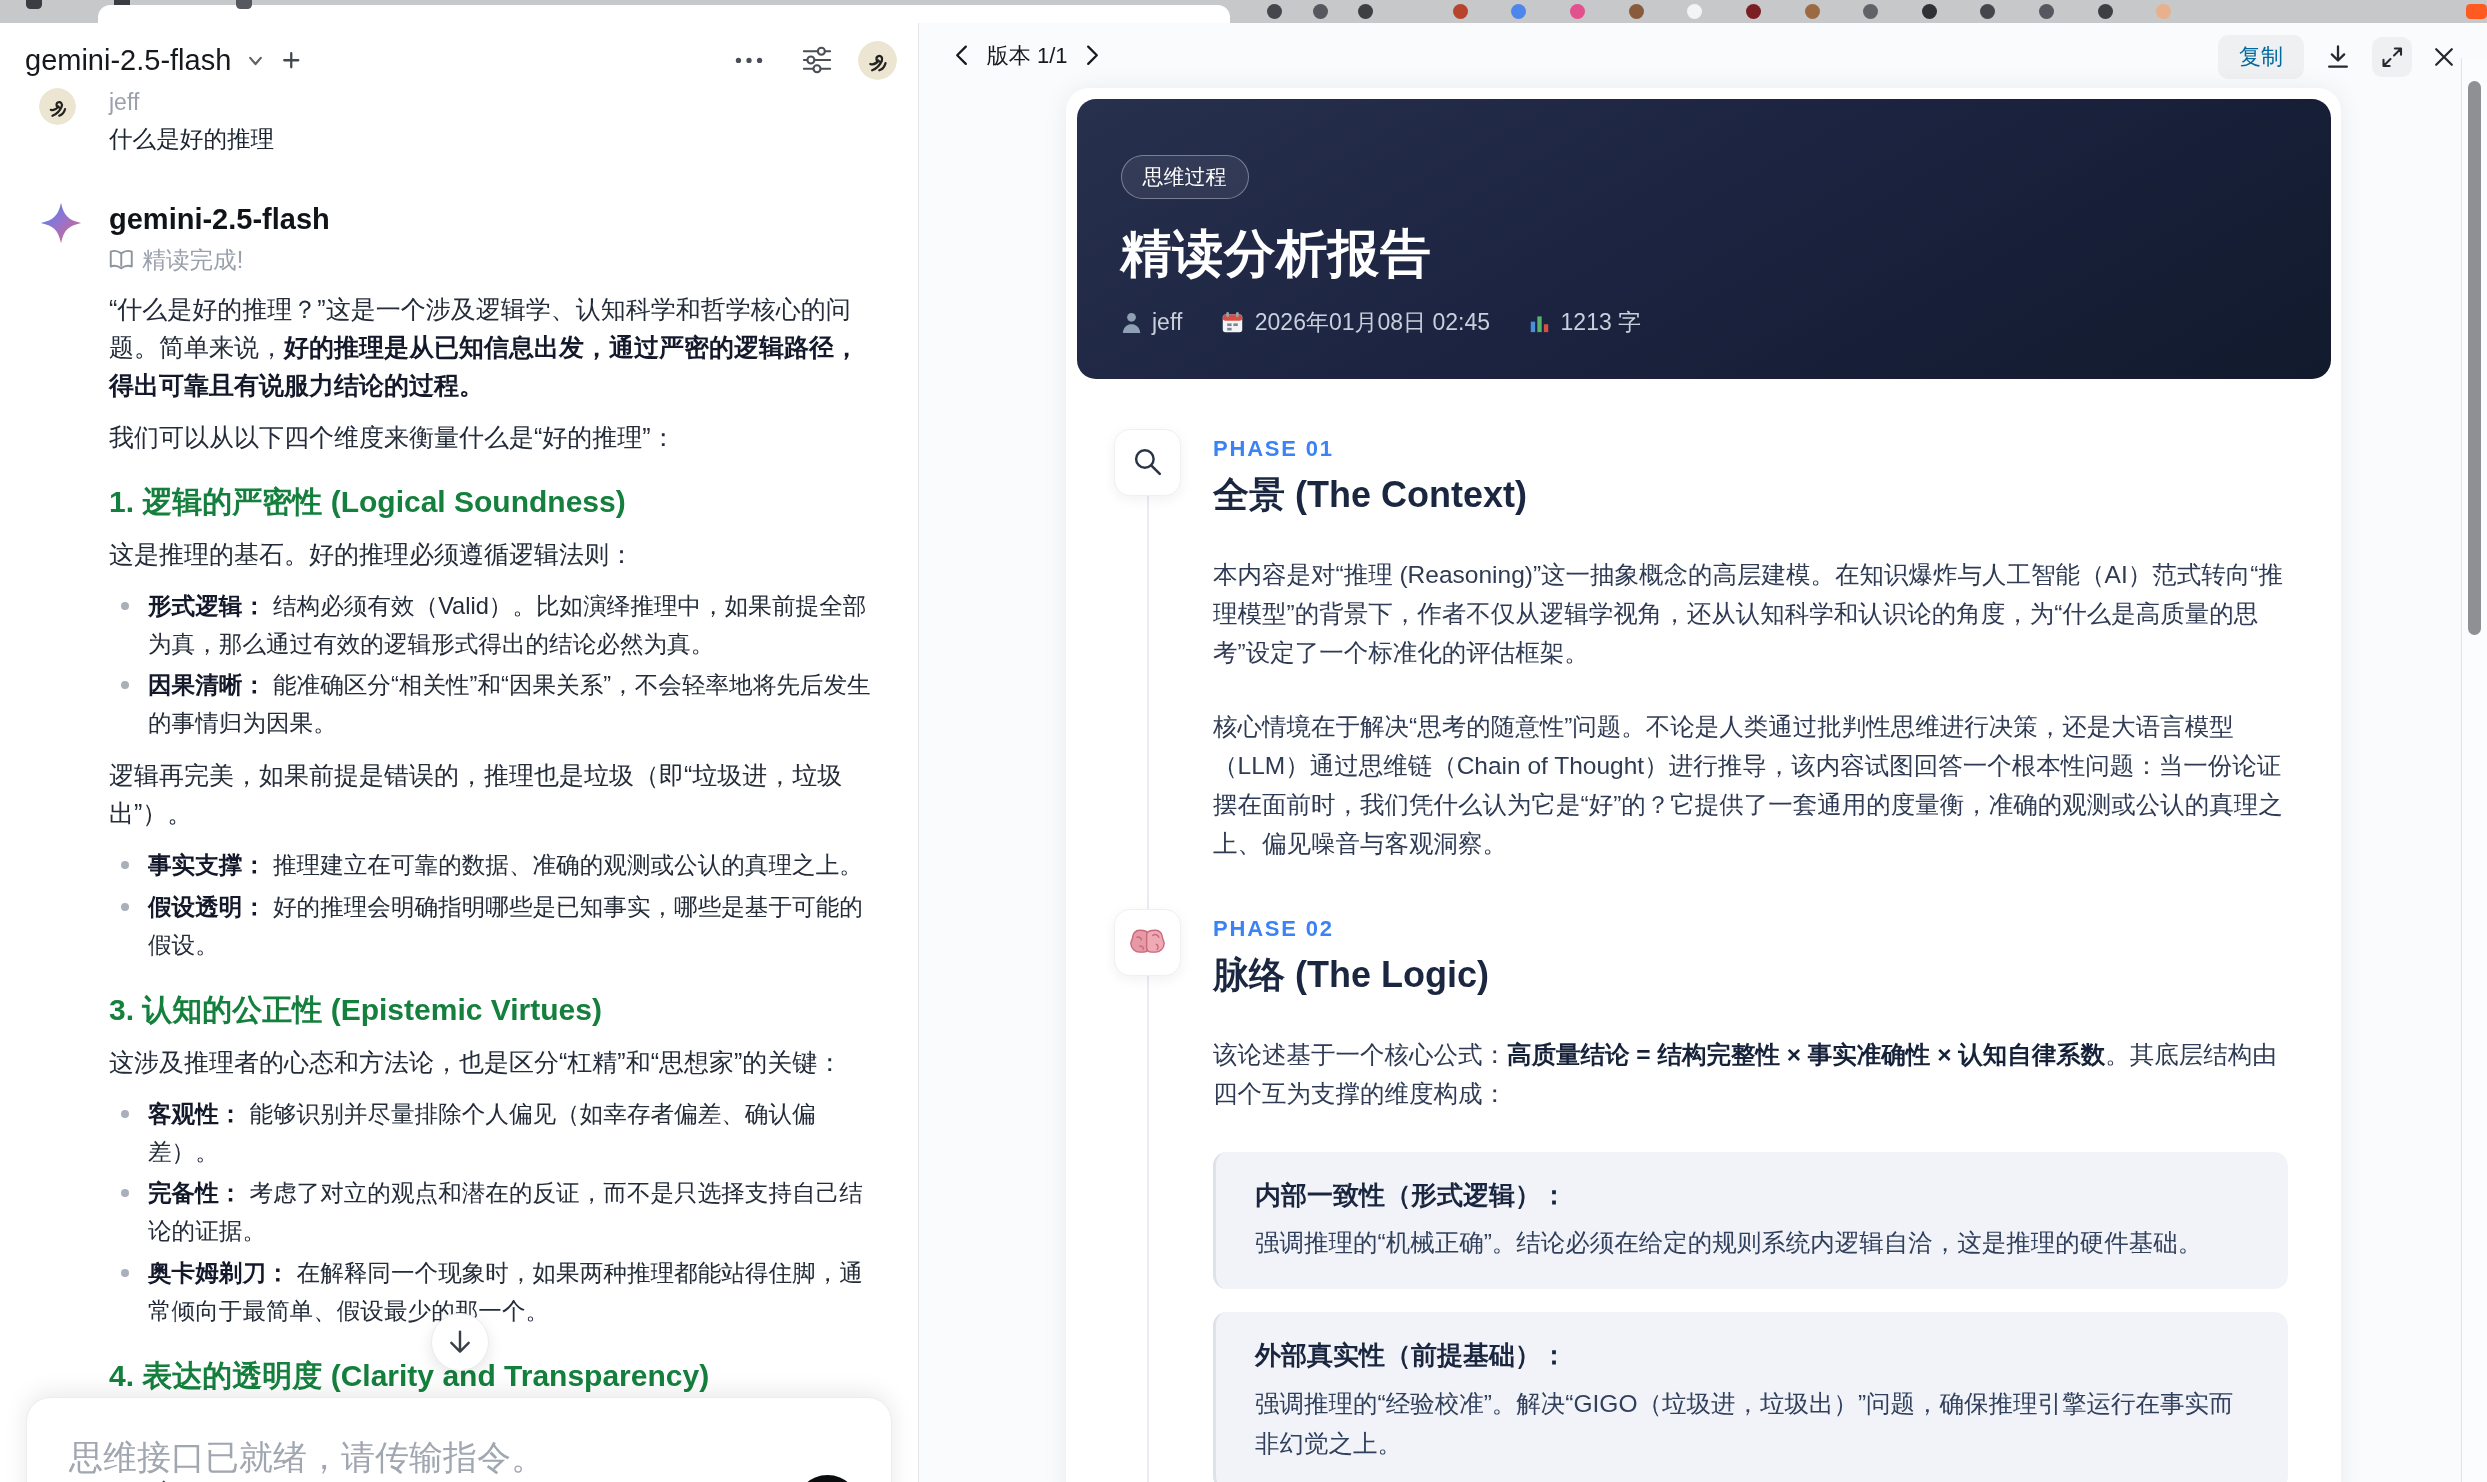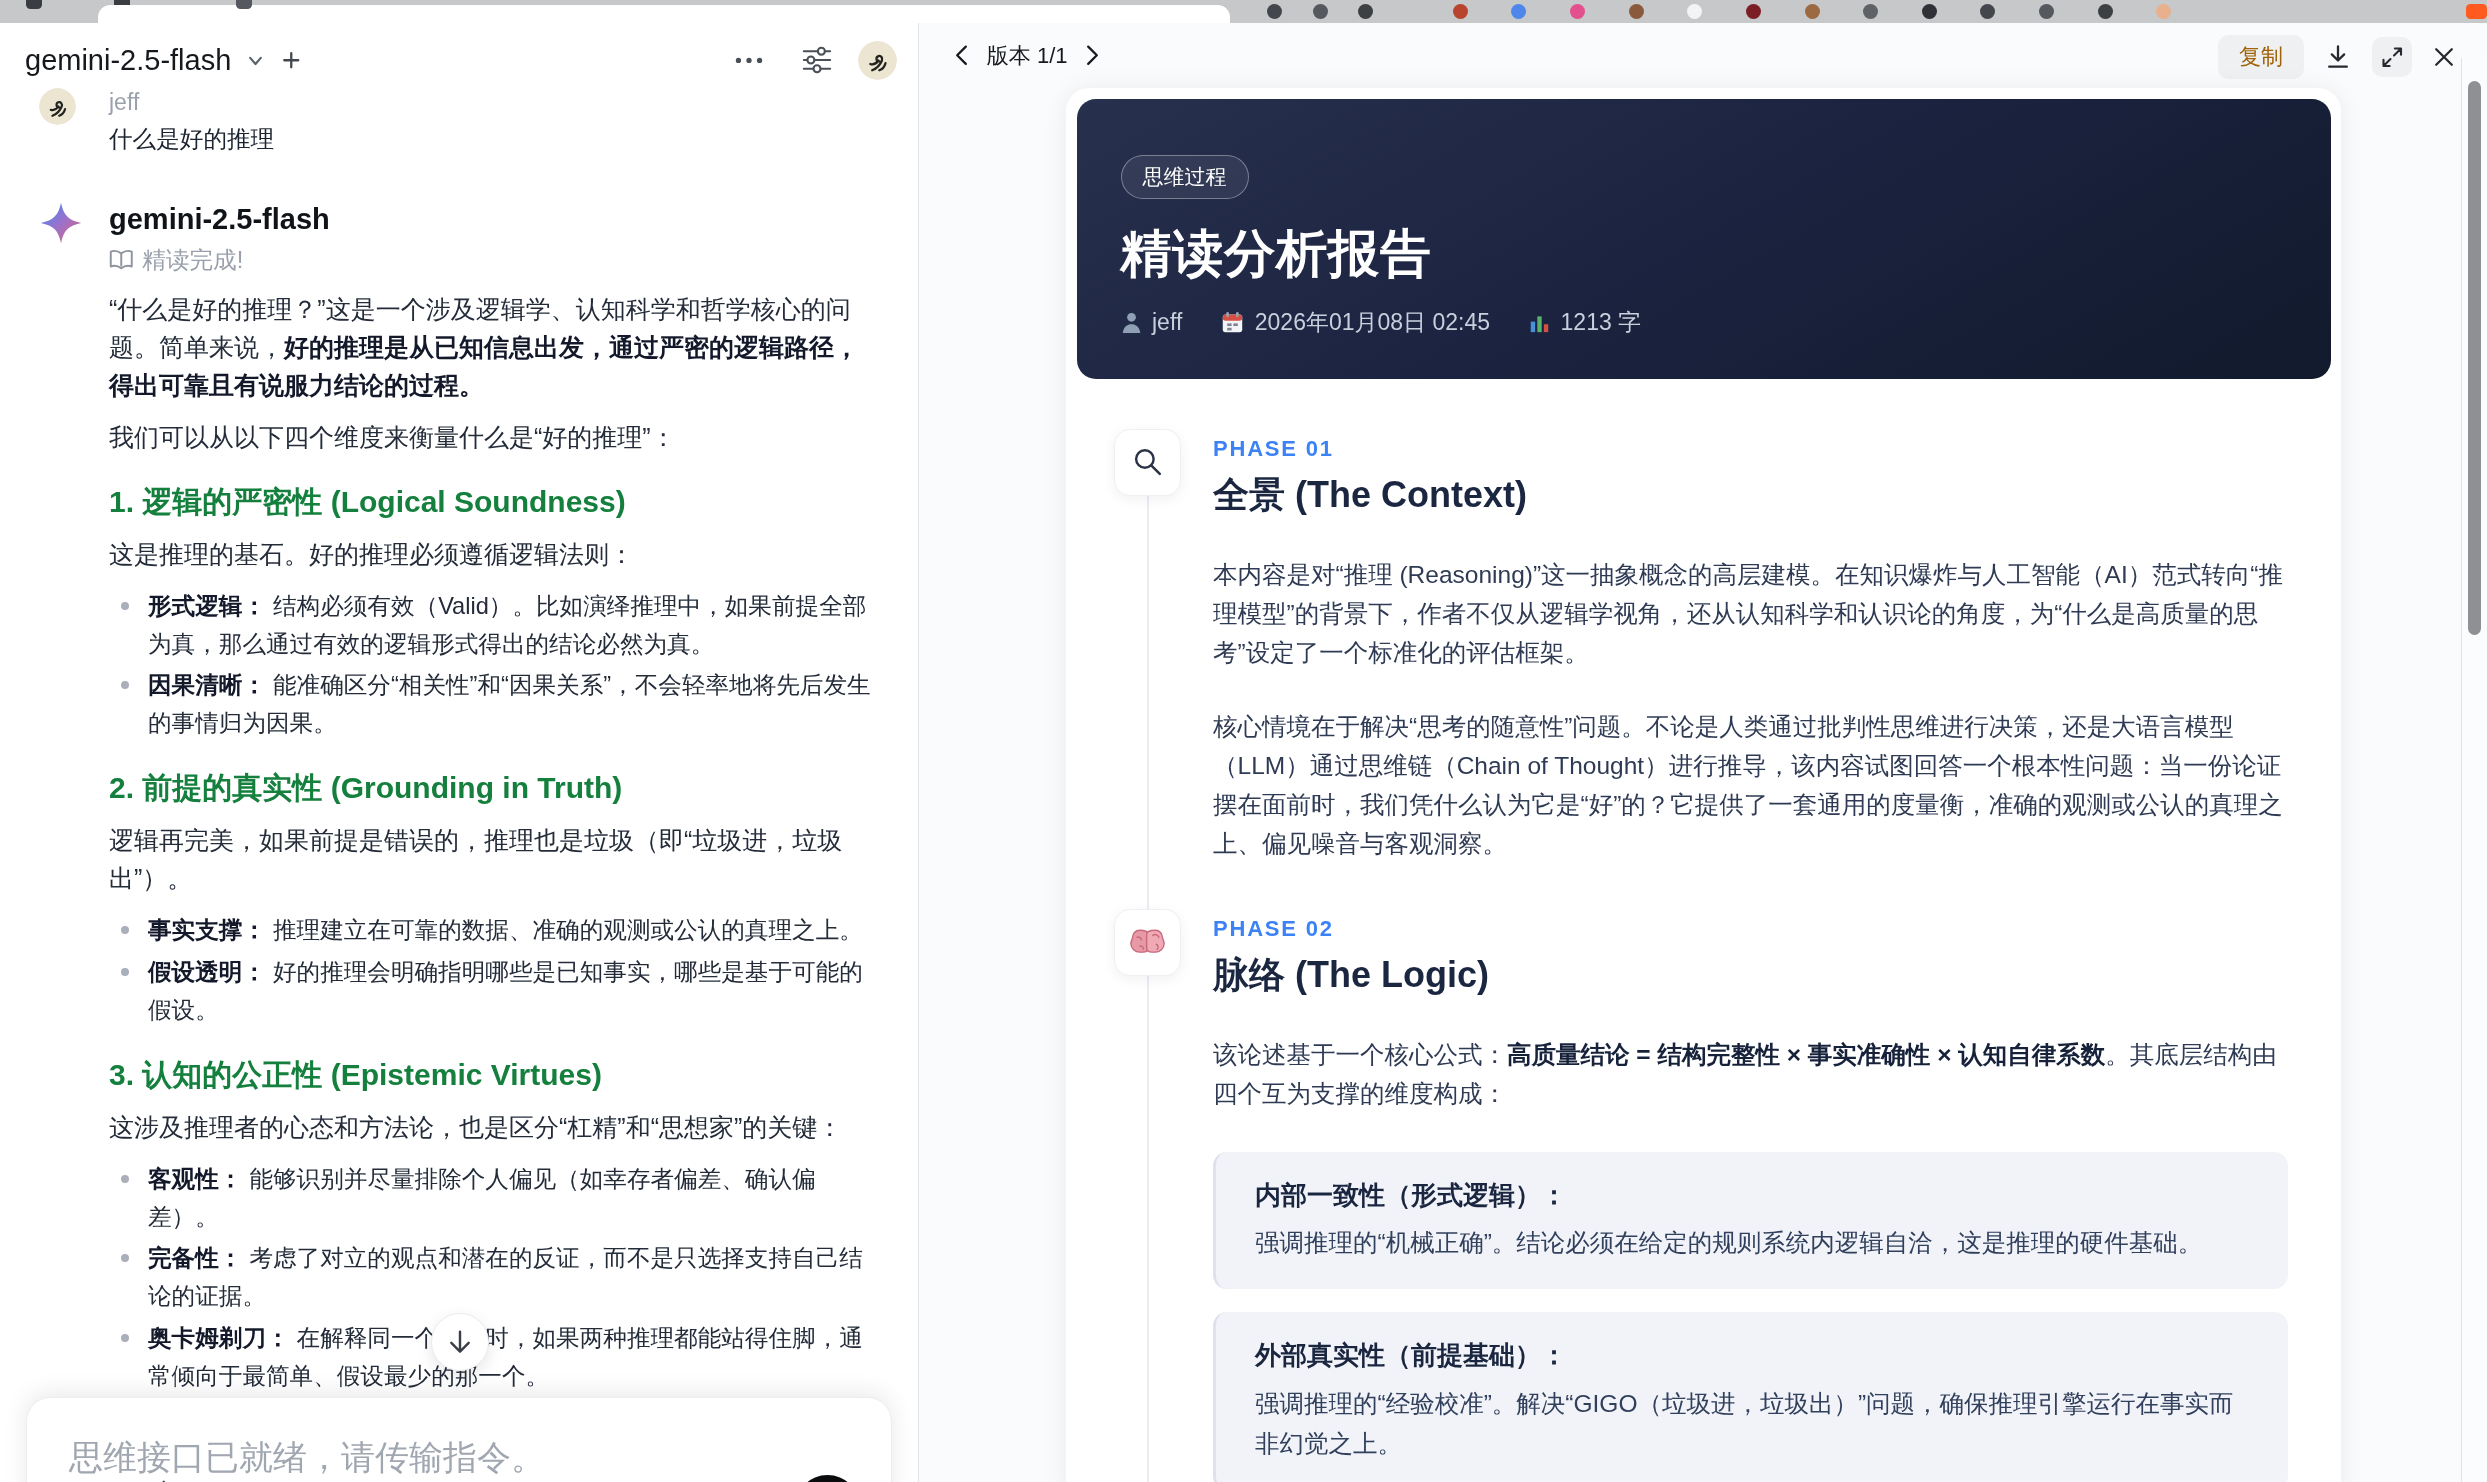--- a/index.html
+++ b/index.html
@@ -46,21 +46,21 @@
   .composer-tools { position:absolute; left:40px; top:81px; display:flex; align-items:center; gap:26px; }
   .tool-divider { width:0.9px; height:26px; background:#e3e4e8; }
   .voice-btn { position:absolute; right:31.5px; top:77px; width:65px; height:65px; border-radius:50%;
     background:#0b0c0e; display:flex; align-items:center; justify-content:center; cursor:pointer; }
 
   
   .viewer { position:absolute; left:918px; top:23px; right:0; bottom:0; background:#fafbfc; border-left:0.9px solid #e4e5e8; }
   .viewer-nav { position:absolute; left:33px; top:17.5px; display:flex; align-items:center; gap:15.8px; font-size:22px; color:#16191f; }
   .nav-chevron { display:flex; cursor:pointer; }
   .viewer-actions { position:absolute; right:30px; top:12.3px; display:flex; align-items:center; gap:19px; }
-  .copy-pill { background:#eef0f2; border-radius:10.5px; padding:7px 21px; font-size:22px; color:#a16207; cursor:pointer; }
+  .copy-pill { background:#eef0f2; border-radius:10.5px; padding:7px 21px; font-size:22px; color:#0369a1; cursor:pointer; }
   .icon-btn { display:flex; align-items:center; justify-content:center; cursor:pointer; }
   .icon-btn.boxed { width:40px; height:40px; background:#eef0f2; border-radius:10.5px; }
 
   .v-scrollbar { position:absolute; right:0; top:35px; bottom:0; width:26px; background:#fbfcfd; border-left:0.9px solid #e2e3e6; }
   .v-thumb { position:absolute; right:6.1px; top:23px; width:13px; height:554px; border-radius:7px; background:#8f9094; }
 
   .artifact { position:absolute; left:147px; top:65px; width:1275px; bottom:-17.5px; background:#fff;
     border-radius:23px 23px 0 0; box-shadow:0 1.8px 26px rgba(16,24,40,.07); overflow:hidden; }
   .art-header { margin:10.5px; height:280px; border-radius:19px; padding:0 44px; position:relative;
     background:linear-gradient(150deg,#27304d 0%,#1b2340 48%,#121a2d 100%); }
@@ -197,21 +197,20 @@
           <p><span>“什么是好的推理？”这是一个涉及逻辑学、认知科学和哲学核心的问题。简单来说，</span><b>好的推理是从已知信息出发，通过严密的逻辑路径，得出可靠且有说服力结论的过程。</b></p>
           <p>我们可以从以下四个维度来衡量什么是“好的推理”：</p>
 
           <h3>1. 逻辑的严密性 (Logical Soundness)</h3>
           <p>这是推理的基石。好的推理必须遵循逻辑法则：</p>
           <ul>
             <li><span class="term">形式逻辑：</span><span>结构必须有效（Valid）。比如演绎推理中，如果前提全部为真，那么通过有效的逻辑形式得出的结论必然为真。</span></li>
             <li><span class="term">因果清晰：</span><span>能准确区分“相关性”和“因果关系”，不会轻率地将先后发生的事情归为因果。</span></li>
           </ul>
 
-          <h3>2. 前提的真实性 (Grounding in Truth)</h3>
           <p>逻辑再完美，如果前提是错误的，推理也是垃圾（即“垃圾进，垃圾出”）。</p>
           <ul>
             <li><span class="term">事实支撑：</span><span>推理建立在可靠的数据、准确的观测或公认的真理之上。</span></li>
             <li><span class="term">假设透明：</span><span>好的推理会明确指明哪些是已知事实，哪些是基于可能的假设。</span></li>
           </ul>
 
           <h3>3. 认知的公正性 (Epistemic Virtues)</h3>
           <p>这涉及推理者的心态和方法论，也是区分“杠精”和“思想家”的关键：</p>
           <ul>
             <li><span class="term">客观性：</span><span>能够识别并尽量排除个人偏见（如幸存者偏差、确认偏差）。</span></li>

